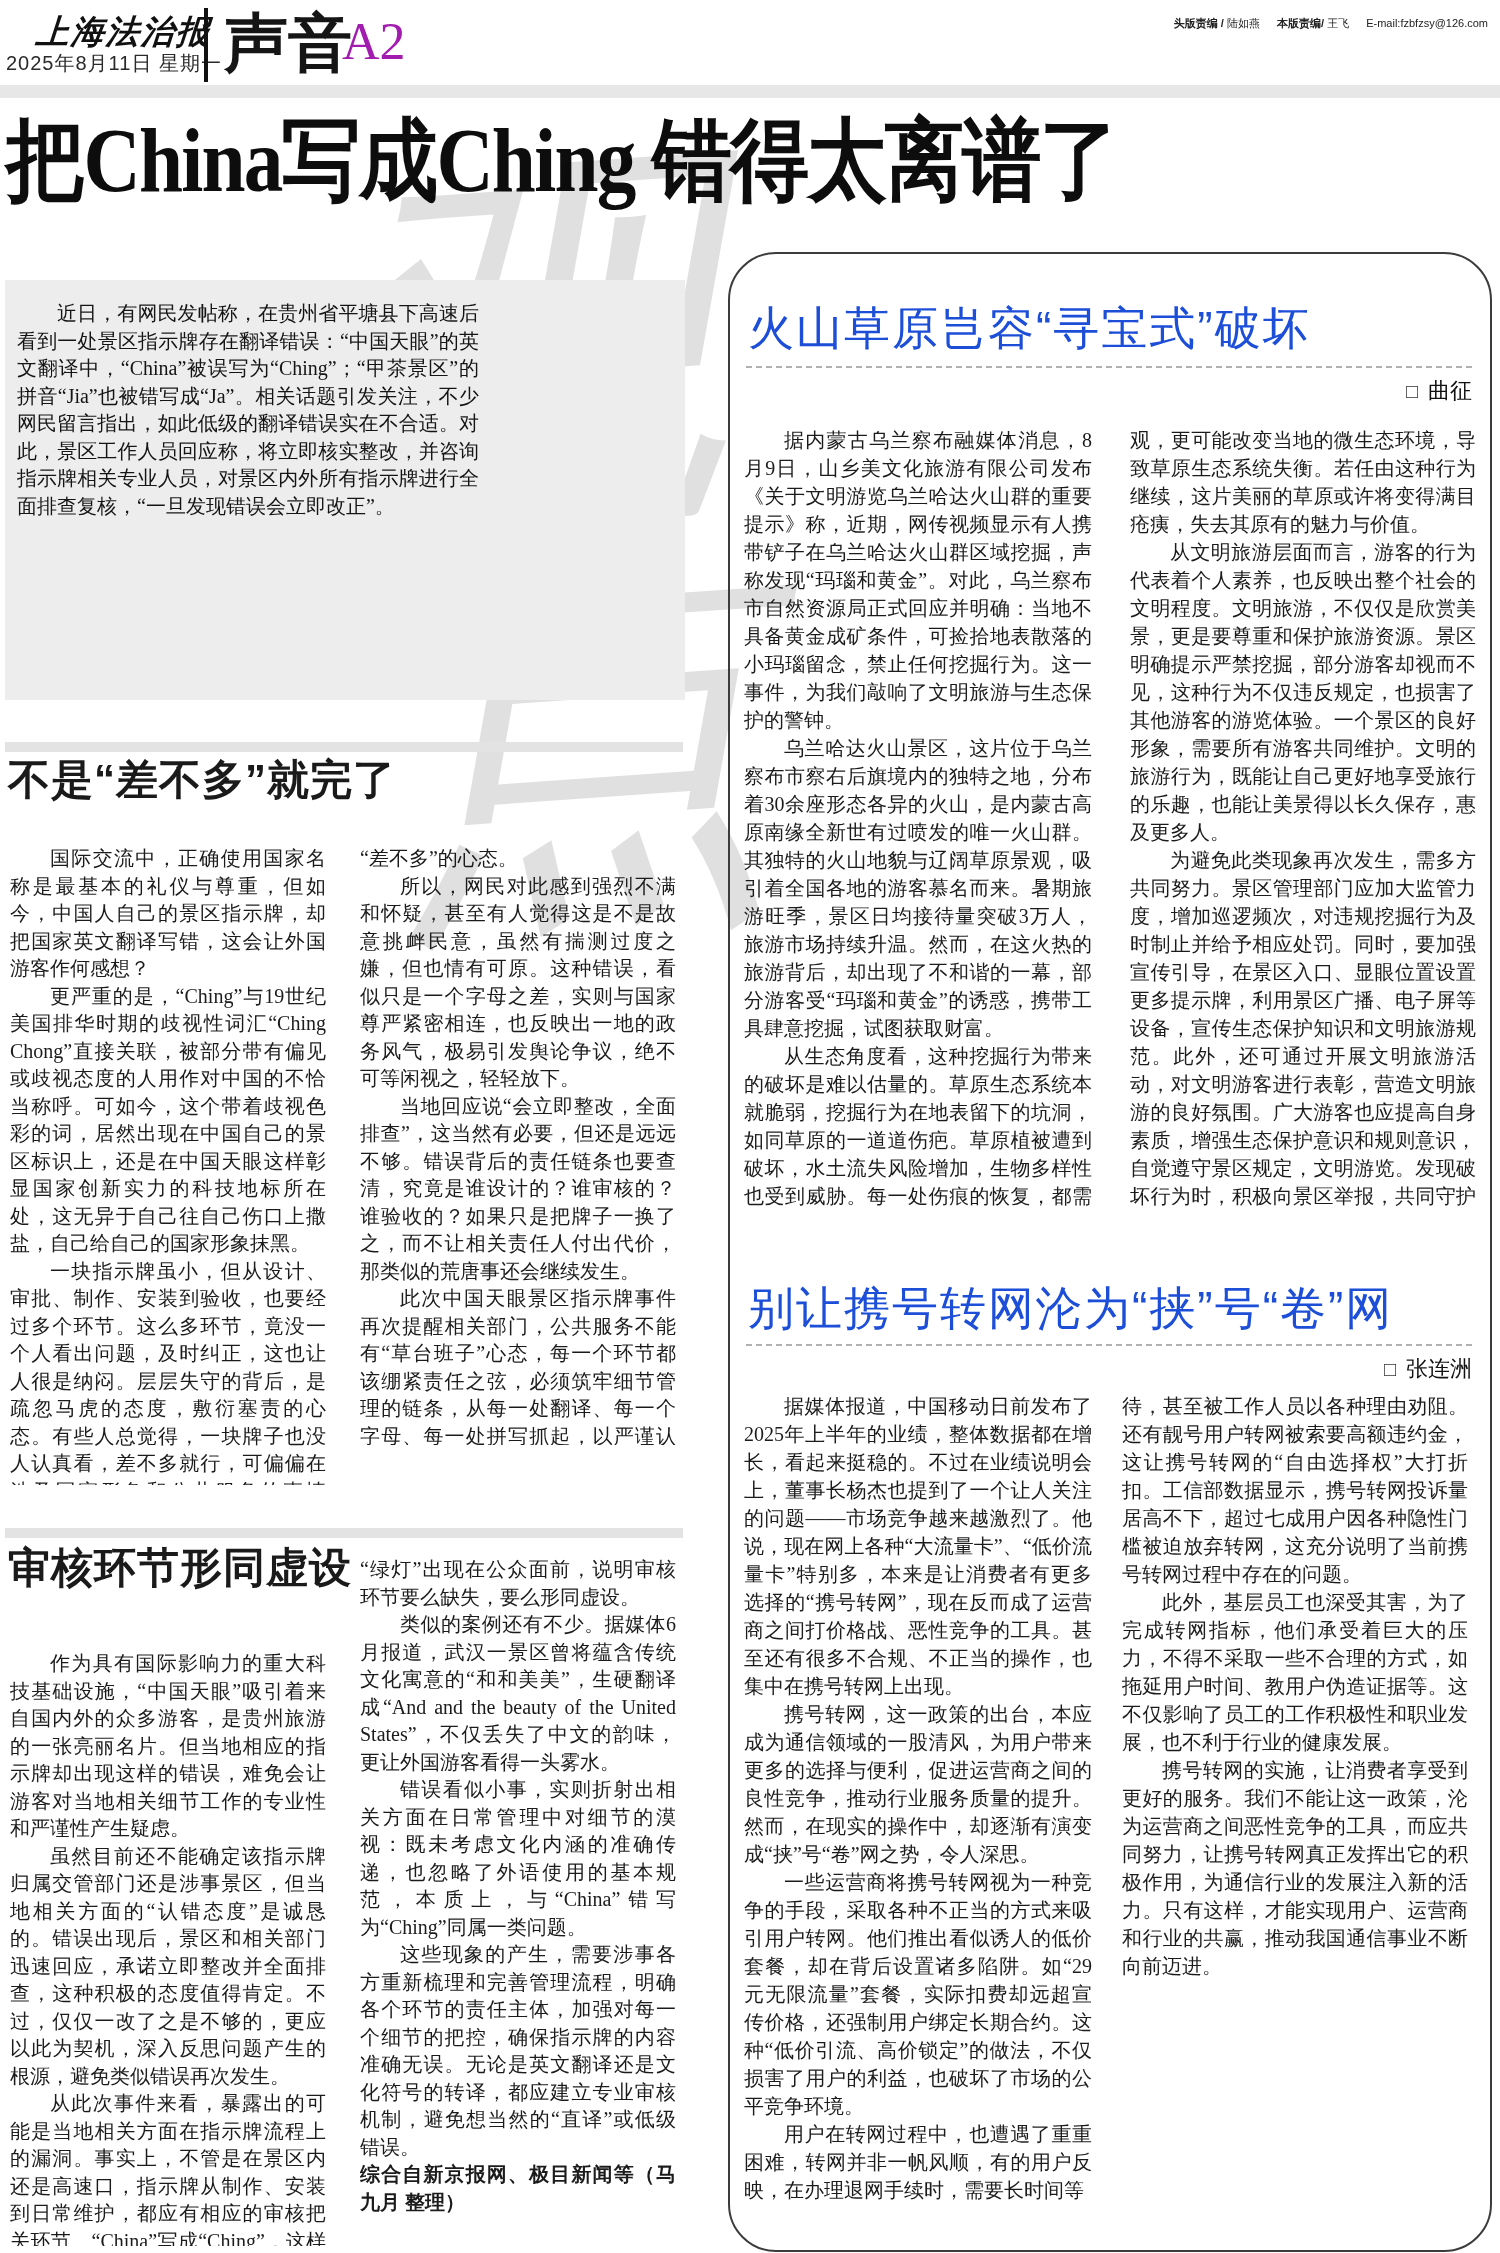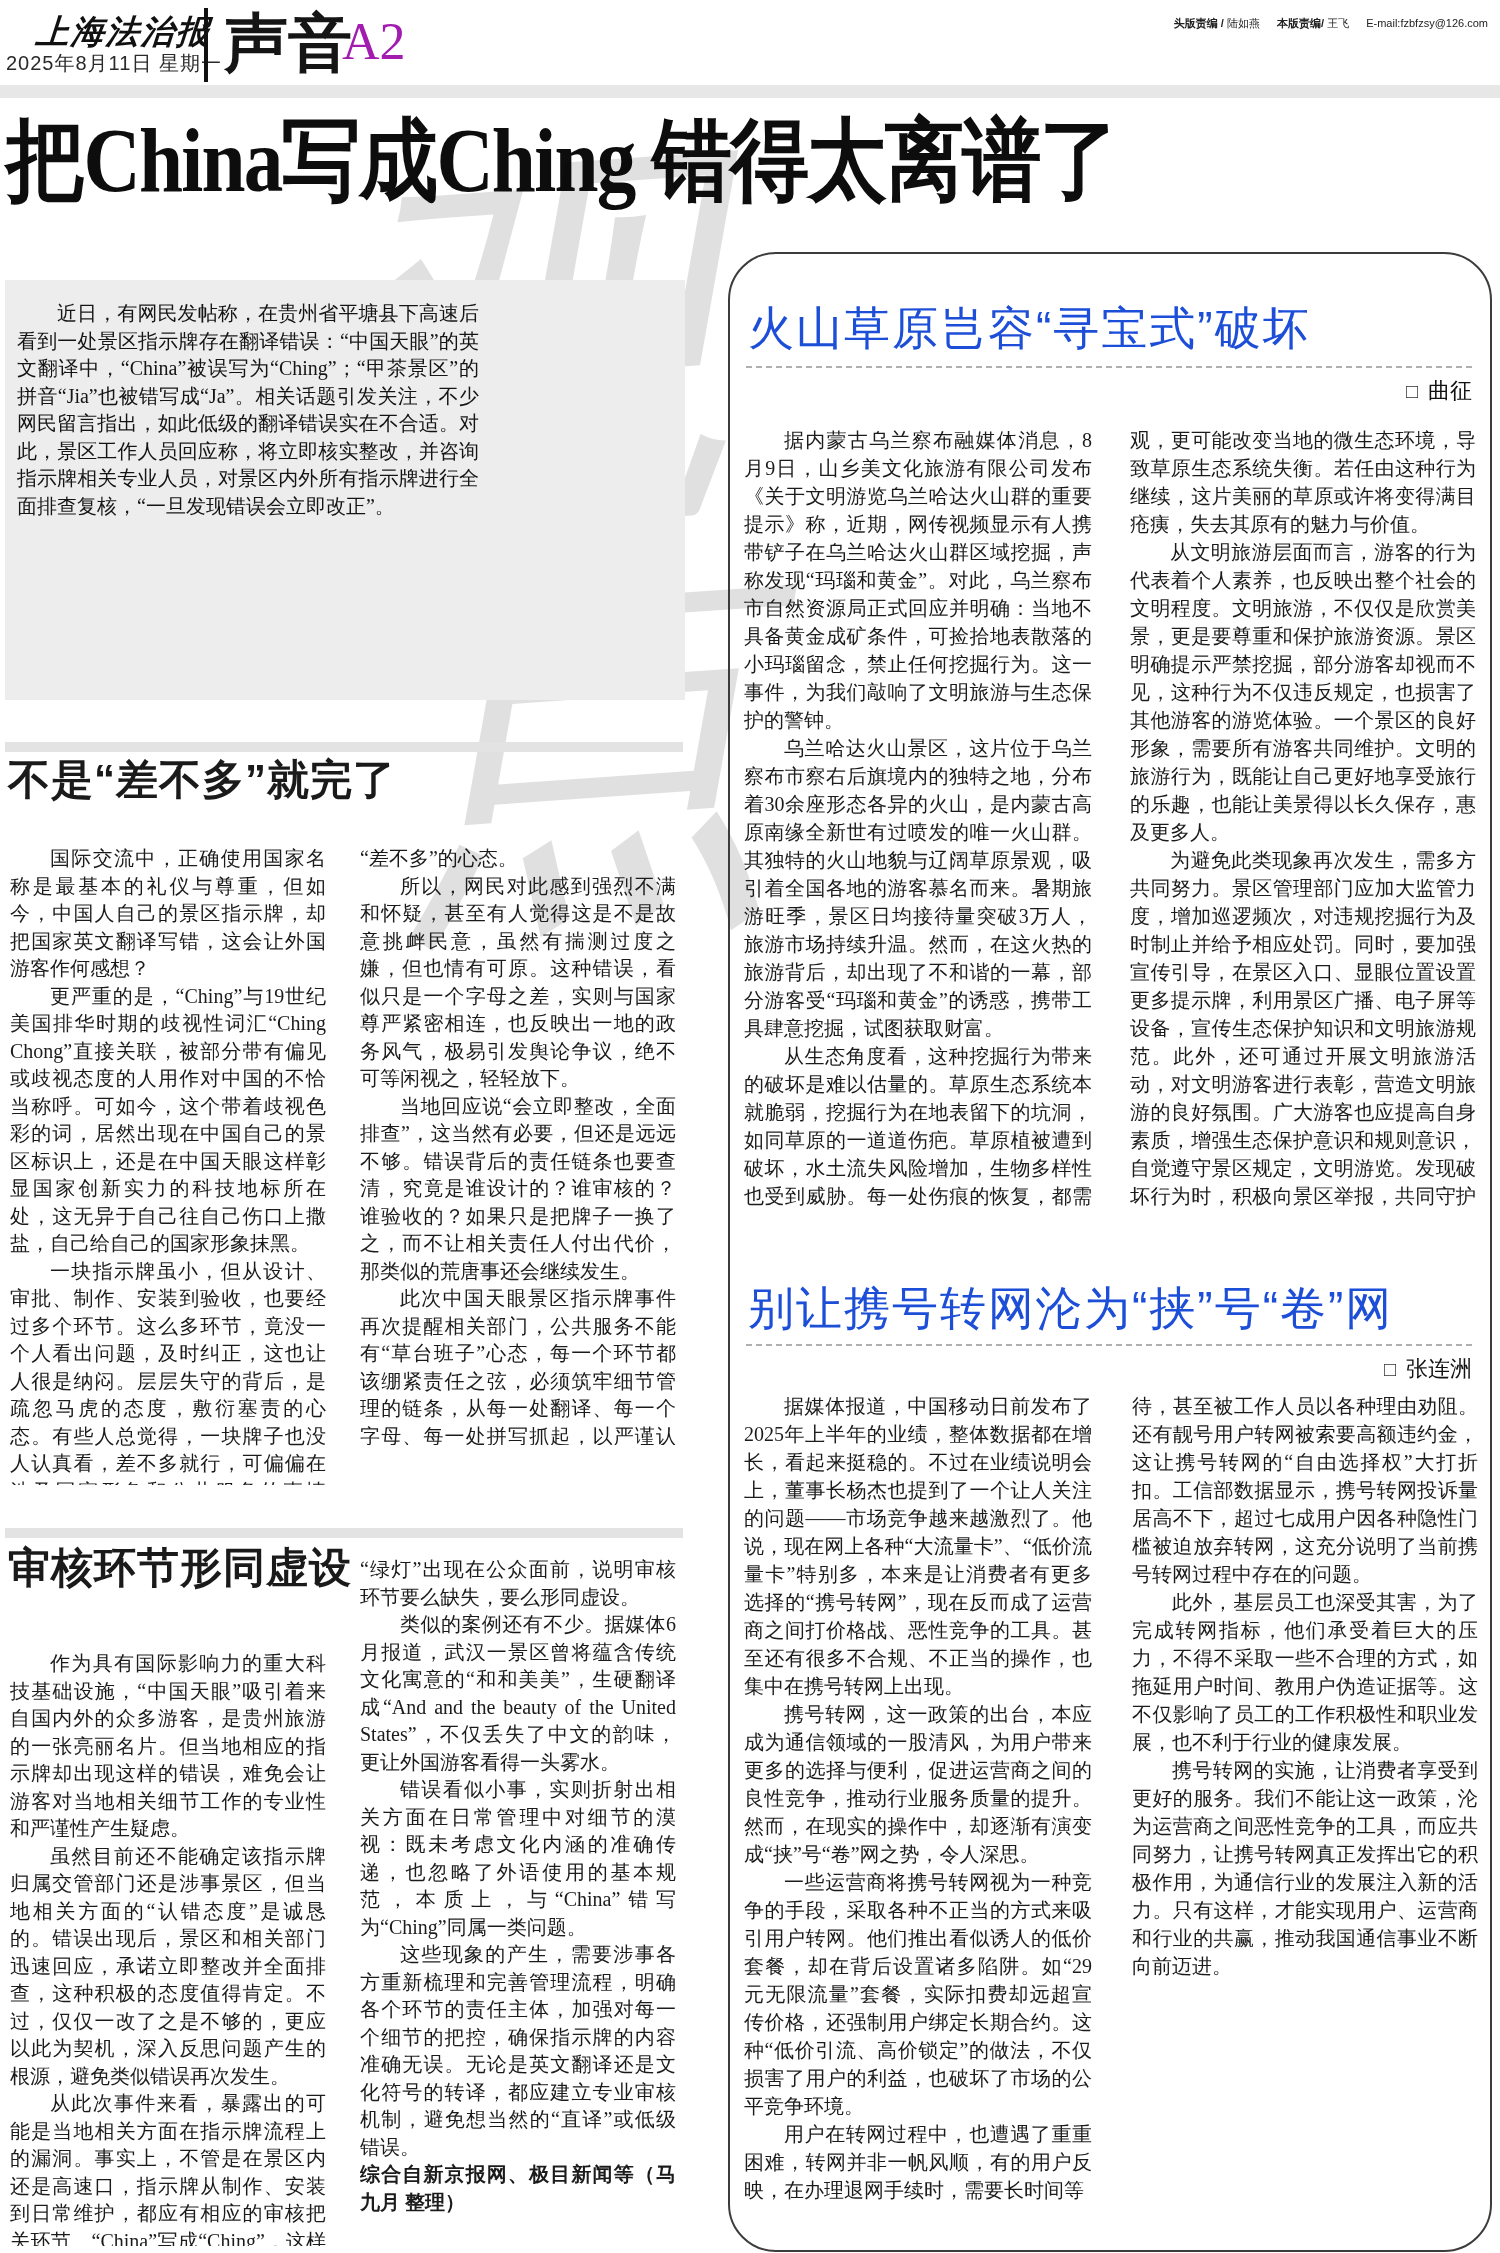--- a/index.html
+++ b/index.html
@@ -57,21 +57,21 @@
   .o-dashA{top:112px;} .o-dashB{top:1090px;}
   .o-byline{right:18px;text-align:right;font-size:22px;color:#111;font-family:"Liberation Serif",serif;}
   .o-bylineA{top:122px;} .o-bylineB{top:1100px;}
   .o-byline .sq{font-size:20px;margin-right:10px;color:#333;}
   .ocol{font-size:20px;line-height:28px;text-align:justify;overflow:hidden;}
   .ocol p{margin:0;text-indent:2em;}
   .ocol p.noind{text-indent:0;}
   .oA1{left:14px; top:172px;width:348px;height:780px;}
   .oA2{left:400px;top:172px;width:346px;height:780px;}
   .oB1{left:14px; top:1138px;width:348px;height:840px;}
-  .oB2{left:402px;top:1138px;width:346px;height:840px;}
+  .oB2{left:392px;top:1138px;width:346px;height:840px;}
 </style>
 </head>
 <body>
 
 <div class="page">
 
   <div class="abs masthead">上海法治报</div>
   <div class="abs date">2025年8月11日 星期一</div>
   <div class="abs head-vbar"></div>
   <div class="abs section-name">声音</div>

